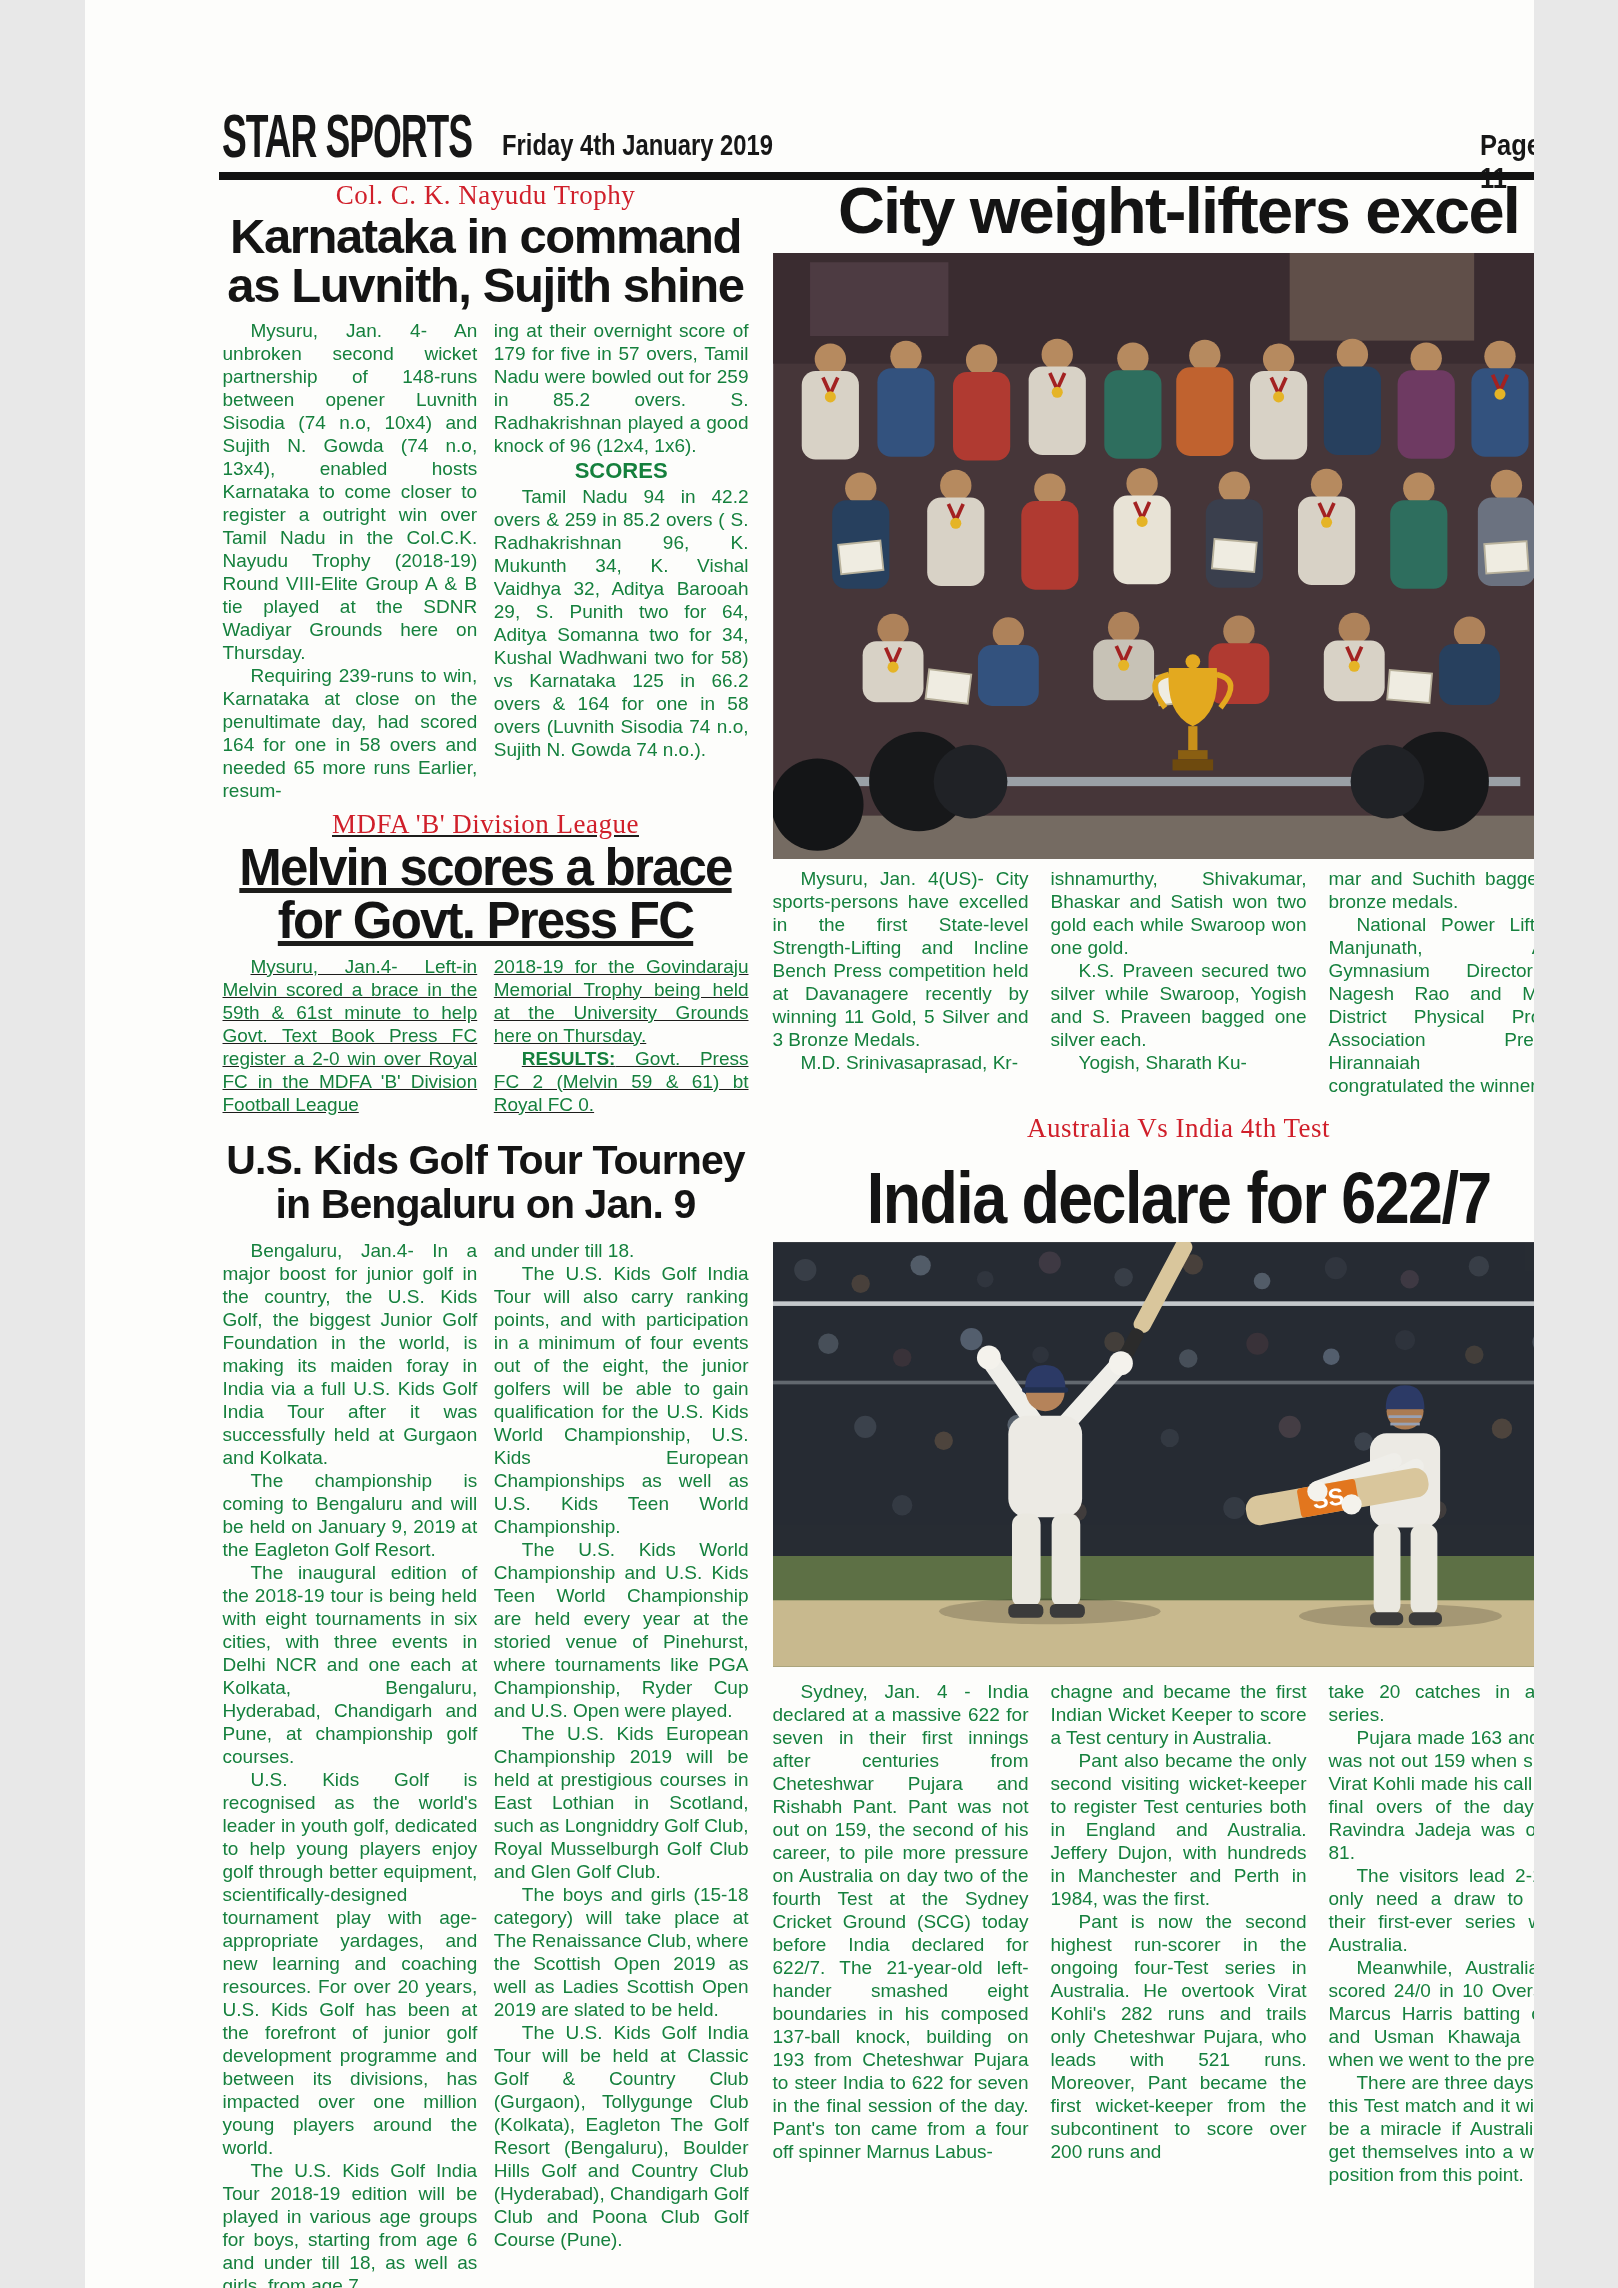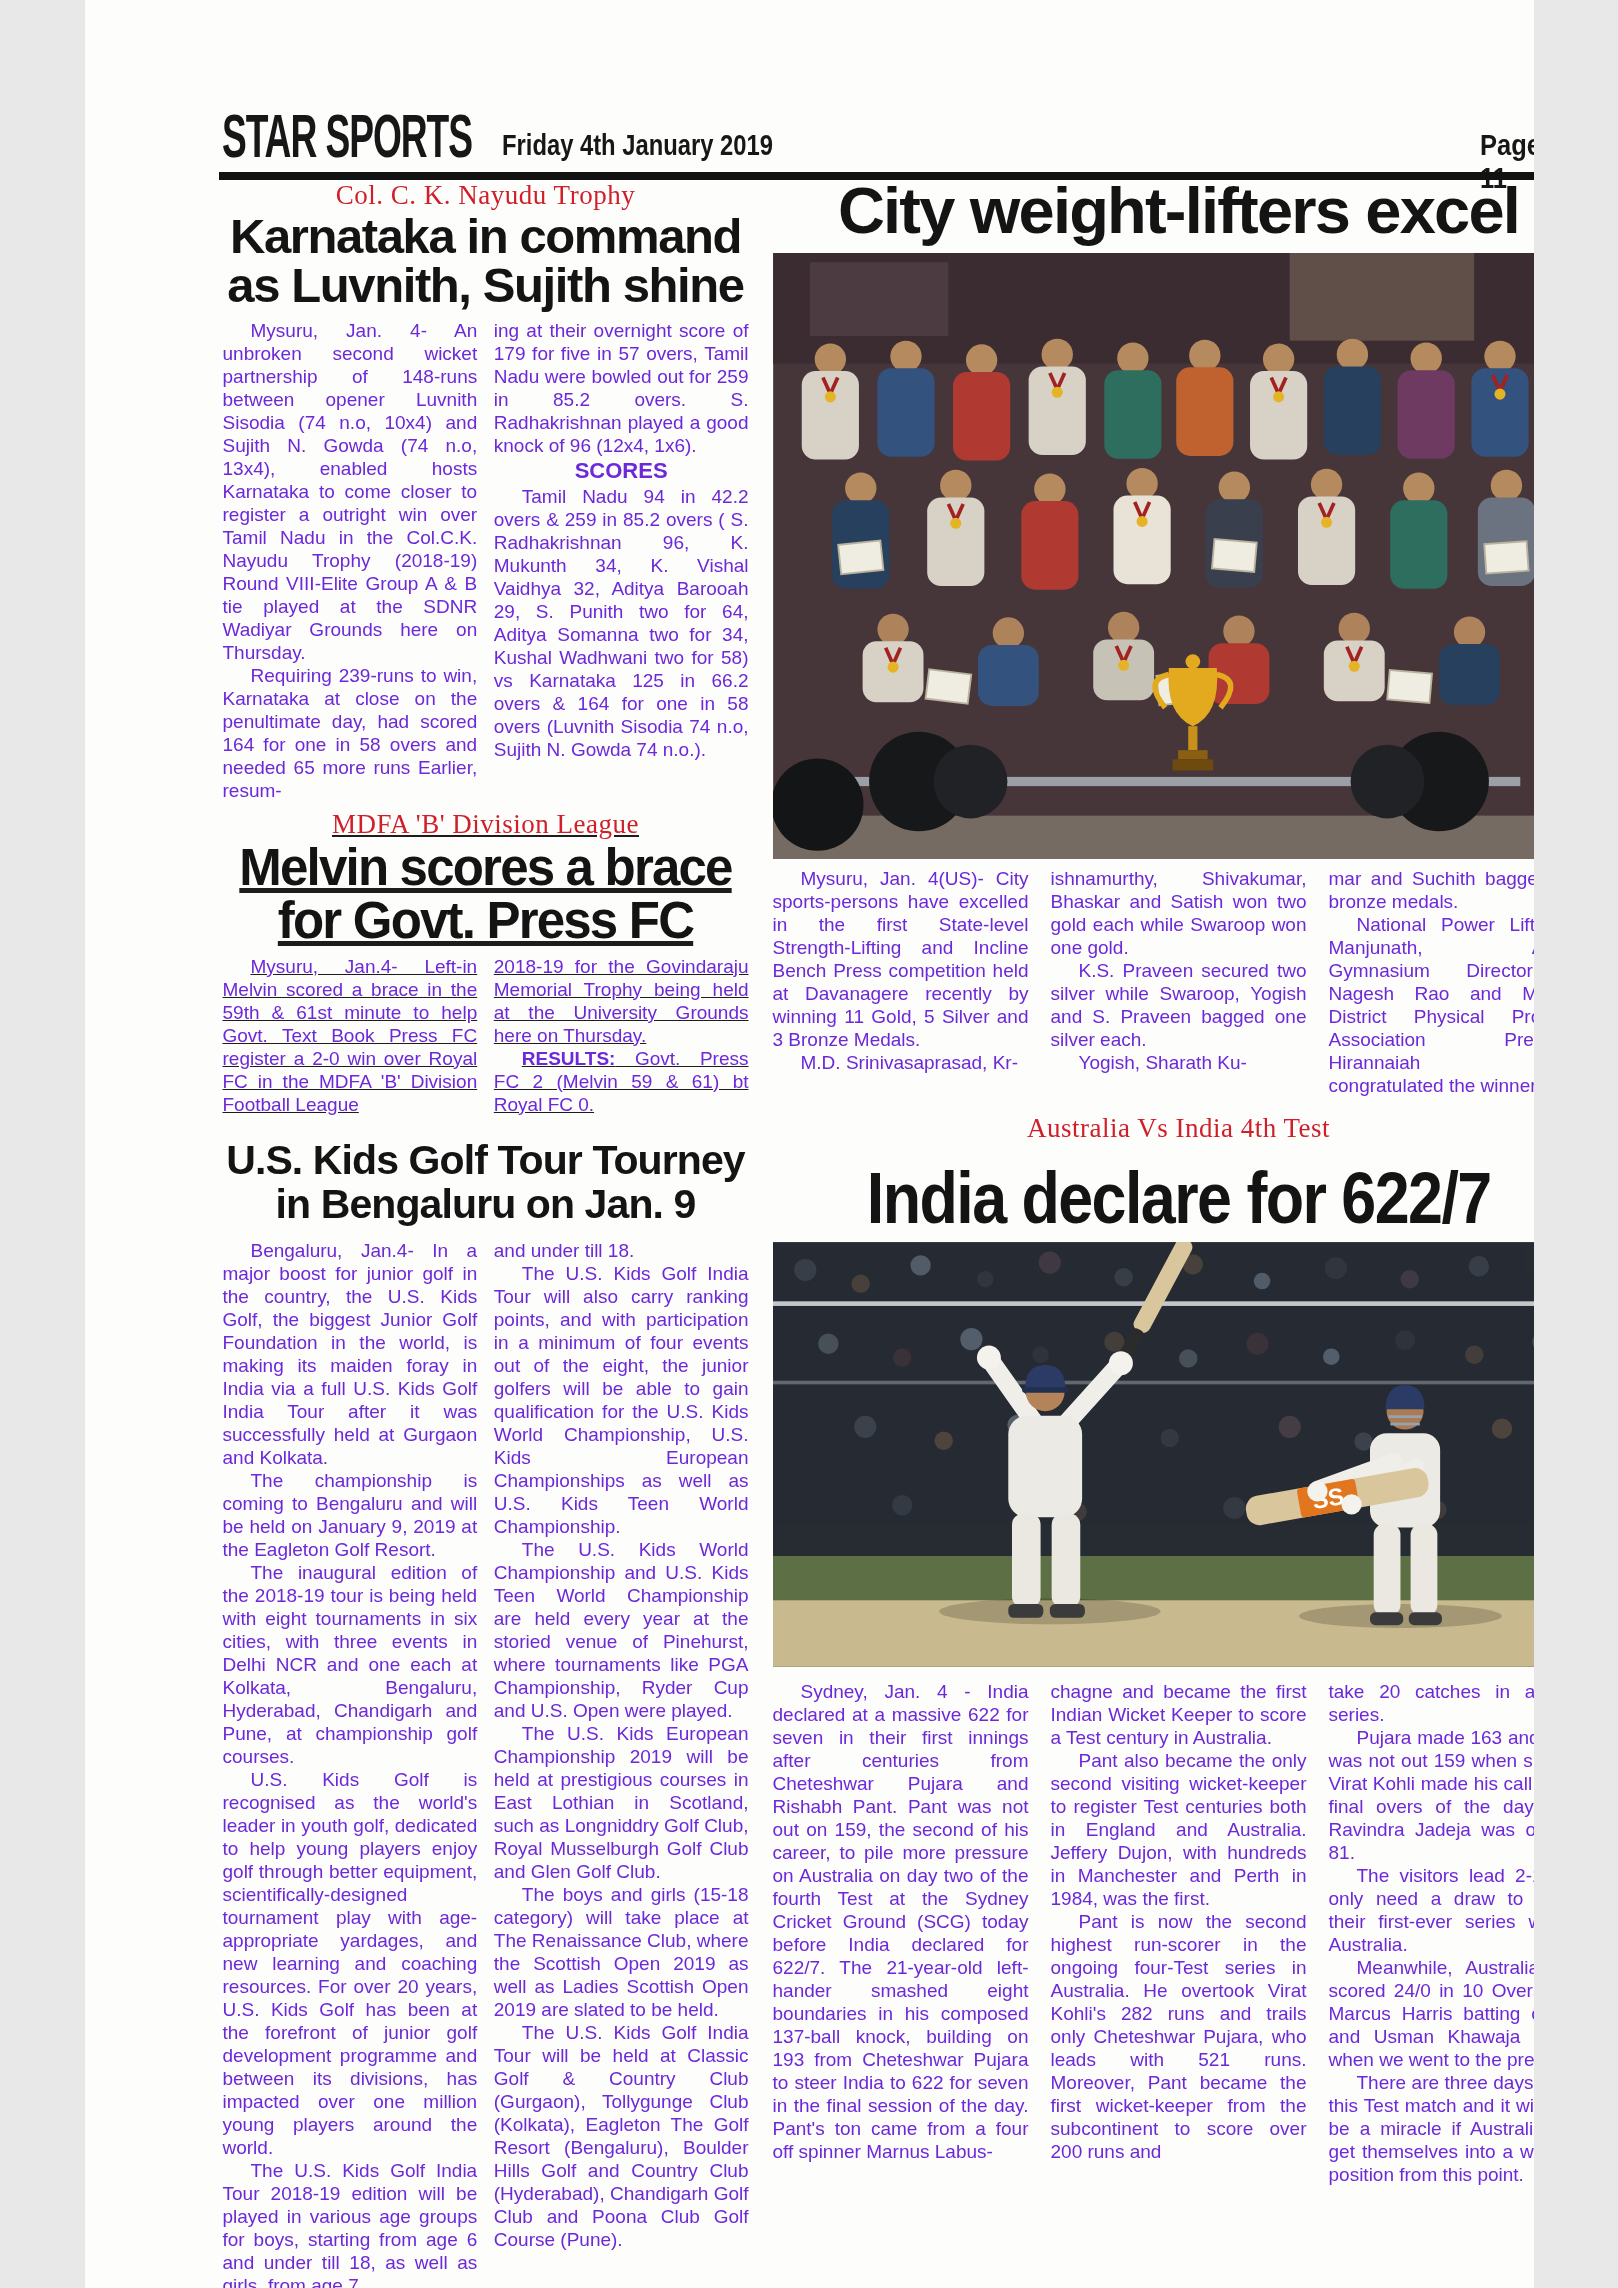--- a/index.html
+++ b/index.html
@@ -12,21 +12,21 @@
         transform:scaleX(.82);transform-origin:left center;white-space:nowrap;color:#171717;}
   .page-number{position:absolute;left:1395px;top:129px;font-weight:bold;font-size:29px;
         transform:scaleX(.88);transform-origin:left center;color:#171717;}
   .masthead-rule{position:absolute;left:134px;top:172px;width:1359px;height:8.3px;background:#121212;}
   
   .kicker{font-family:"Liberation Serif",serif;font-size:27px;line-height:29.5px;color:#d01f2a;
         text-align:center;letter-spacing:0.5px;font-weight:500;}
   .hl{font-weight:bold;text-align:center;color:#141414;margin:0;}
   .hl .hl-line{display:block;}
   .body-cols{display:flex;}
-  .col{flex:1;text-align:justify;font-size:19px;line-height:23px;color:#6d28d9;}
+  .col{flex:1;text-align:justify;font-size:19px;line-height:23px;color:#15803d;}
   .col p{margin:0;text-indent:28px;}
   .col p.noindent{text-indent:0;}
   .subhead{text-indent:0 !important;text-align:center;font-weight:bold;font-size:22px;line-height:26px;margin:0.9px 0 !important;}
   
   .left-block{position:absolute;left:138px;top:181px;width:526px;}
   .left-block .body-cols{gap:16.6px;}
   .karn-hl{font-size:49px;line-height:49px;letter-spacing:-1.4px;margin:1.8px 0 9.2px 0;}
   .art-karnataka .body-cols{min-height:450px;}
   .art-melvin{margin-top:7.4px;text-decoration:underline;}
   .melvin-hl{font-size:51px;line-height:53px;letter-spacing:-1.8px;margin:1.8px 0 7.4px 0;}

